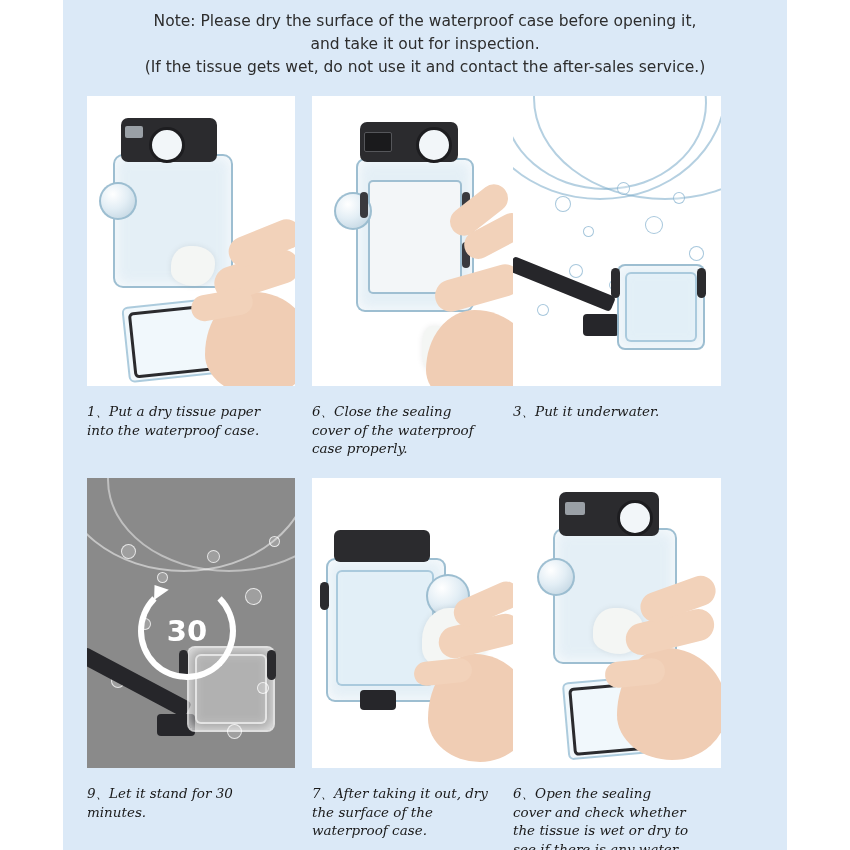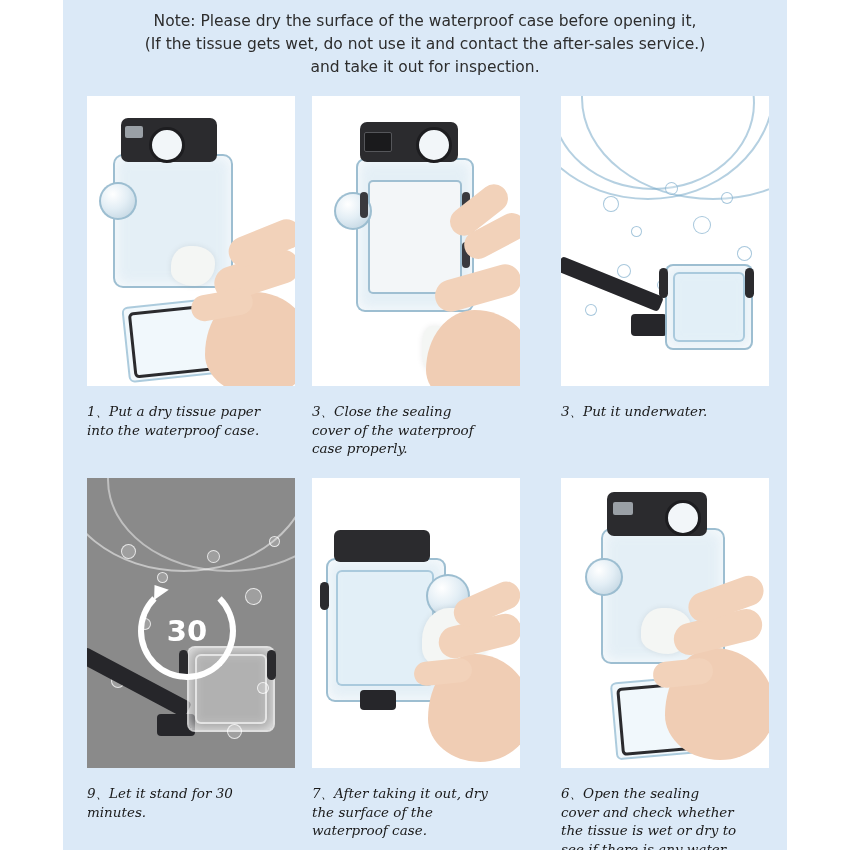--- a/index.html
+++ b/index.html
@@ -49,21 +49,21 @@
   .row {
     position: relative;
     height: 382px;
   }
   .cell {
     position: absolute;
     width: 180px;
   }
   .cell.c0 { left: 0px; }
   .cell.c1 { left: 225px; }
-  .cell.c2 { left: 474px; }
+  .cell.c2 { left: 426px; }
 
   .photo {
     position: relative;
     width: 208px;
     height: 290px;
     background: #ffffff;
     overflow: hidden;
   }
   .photo.grey { background: #8a8a8a; }
 
@@ -167,22 +167,22 @@
 </style>
 </head>
 <body>
 
 <div class="page">
 
   <div class="panel"></div>
 
   <div class="note">
     <div>Note: Please dry the surface of the waterproof case before opening it,</div>
+    <div>and take it out for inspection.</div>
     <div>(If the tissue gets wet, do not use it and contact the after-sales service.)</div>
-    <div>and take it out for inspection.</div>
   </div>
 
   <div class="grid">
 
     <div class="row">
 
       <div class="cell c0">
         <div class="photo">
 
           <div class="case-body" style="left:26px; top:58px; width:116px; height:130px; border-radius:10px;"></div>
@@ -212,21 +212,21 @@
           <div class="lens-ring" style="left:22px; top:96px; width:34px; height:34px;"></div>
           <div class="latch light" style="left:48px; top:96px; width:8px; height:26px;"></div>
           <div class="latch light" style="left:150px; top:96px; width:8px; height:26px;"></div>
           <div class="latch light" style="left:150px; top:146px; width:8px; height:26px;"></div>
           <div class="tissue" style="left:110px; top:230px; width:26px; height:46px; border-radius:40%;"></div>
           <div class="hand" style="left:114px; top:214px; width:108px; height:100px;"></div>
           <div class="finger" style="left:122px; top:176px; width:88px; height:32px; transform:rotate(-16deg);"></div>
           <div class="finger" style="left:134px; top:100px; width:66px; height:28px; transform:rotate(-38deg);"></div>
           <div class="finger" style="left:150px; top:126px; width:66px; height:28px; transform:rotate(-28deg);"></div>
         </div>
-        <div class="caption">3、Close the sealing cover of the waterproof case properly.</div>
+        <div class="caption">6、Close the sealing cover of the waterproof case properly.</div>
       </div>
 
       <div class="cell c2">
         <div class="photo">
           <div class="water-line" style="left:-40px; top:-120px; width:250px; height:220px;"></div>
           <div class="water-line" style="left:20px; top:-100px; width:260px; height:200px;"></div>
           <div class="water-line" style="left:-10px; top:-80px; width:200px; height:170px;"></div>
           <div class="bubble" style="left:42px; top:100px; width:14px; height:14px;"></div>
           <div class="bubble" style="left:70px; top:130px; width:9px; height:9px;"></div>
           <div class="bubble" style="left:104px; top:86px; width:11px; height:11px;"></div>

